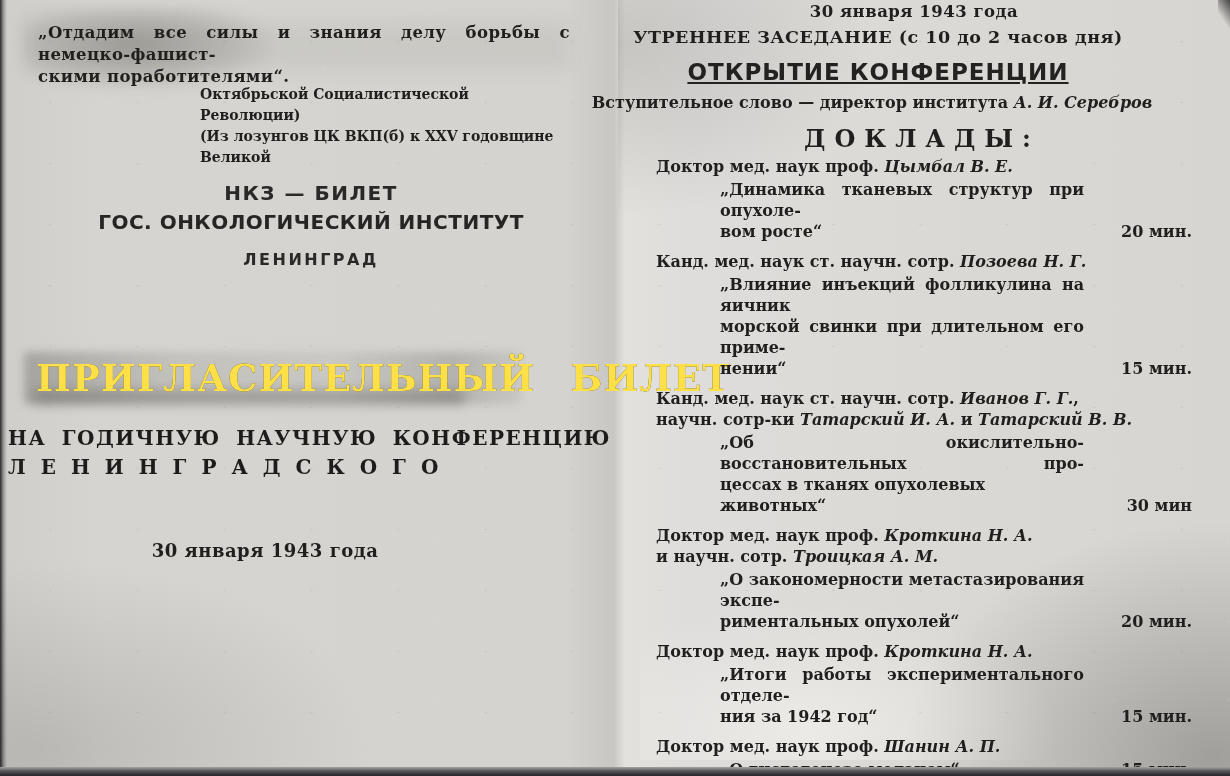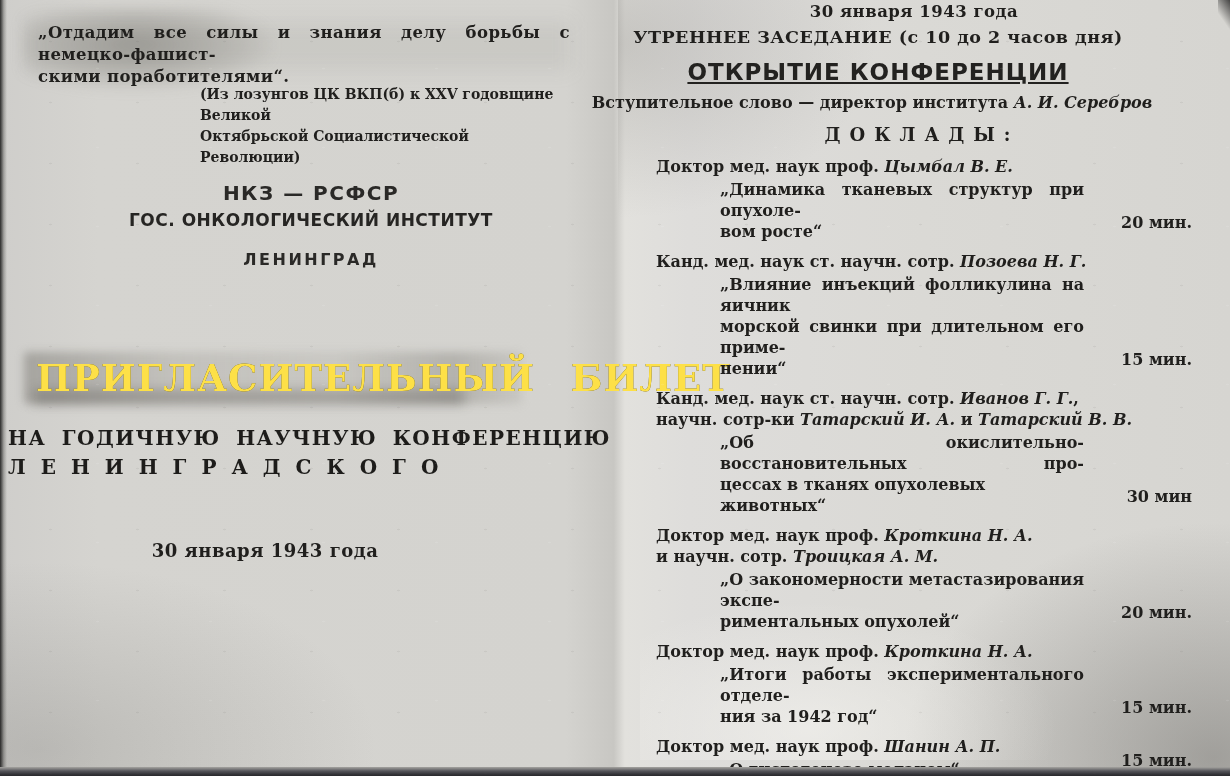--- a/index.html
+++ b/index.html
@@ -49,21 +49,21 @@
   .quote { position:absolute; left:30px; top:22px; width:532px;
     font-size:16.5px; font-weight:bold; line-height:22px; letter-spacing:.4px; }
   .jline { text-align:justify; text-align-last:justify; }
   .attribution { position:absolute; left:192px; top:84px; width:372px;
     font-size:14px; font-weight:bold; line-height:21px; }
   .org-abbrev { position:absolute; left:0; width:100%; top:181px; text-align:center;
     font-family:"DejaVu Sans","Liberation Sans",sans-serif;
     font-size:20px; font-weight:bold; letter-spacing:1.5px; color:#2a2927; }
   .org-name { position:absolute; left:0; width:100%; top:210px; text-align:center;
     font-family:"DejaVu Sans","Liberation Sans",sans-serif;
-    font-size:17px; font-weight:bold; letter-spacing:.5px; color:#262523; }
+    font-size:20px; font-weight:bold; letter-spacing:.5px; color:#262523; }
   .org-city { position:absolute; left:0; width:100%; top:250px; text-align:center;
     font-family:"DejaVu Sans","Liberation Sans",sans-serif;
     font-size:16px; font-weight:bold; letter-spacing:2.5px; color:#2a2927; }
   .big-title { position:absolute; left:28px; top:356px; white-space:nowrap;
     font-size:37px; font-weight:bold; letter-spacing:1px; word-spacing:22px;
     color:#fde047; text-shadow:0 0 .6px rgba(20,20,18,.9); }
   .subtitle { position:absolute; left:0; width:100%; top:424px; text-align:left;
     font-size:20px; font-weight:bold; line-height:29px; color:#1d1c1a; }
   .subtitle .sp-wide  { letter-spacing:15px; margin-right:-15px; display:inline-block; }
   .subtitle .sp-med   { letter-spacing:3.5px; word-spacing:14px; margin-right:-3.5px; display:inline-block; }
@@ -76,28 +76,28 @@
   .r-session { position:absolute; left:0; width:100%; top:27px; text-align:center;
     transform:translateX(-44px); font-size:17.5px; font-weight:bold; letter-spacing:.5px; }
   .r-opening { position:absolute; left:0; width:100%; top:59px; text-align:center;
     transform:translateX(-44px);
     font-family:"DejaVu Sans","Liberation Sans",sans-serif;
     font-size:23px; font-weight:bold; letter-spacing:1px; color:#232220;text-decoration:underline; }
   .r-intro { position:absolute; left:0; width:100%; top:93px; text-align:center;
     transform:translateX(-50px); font-size:16px; font-weight:bold; white-space:nowrap; }
   .r-intro .speaker { font-style:italic; }
   .r-heading { position:absolute; left:0; width:100%; top:124px; text-align:center;
-    font-size:18px; font-weight:bold; letter-spacing:9px; }
+    font-size:24px; font-weight:bold; letter-spacing:9px; }
   .reports { position:absolute; left:34px; top:156px; width:536px;
     font-size:16px; font-weight:bold; line-height:21px; }
   .report-entry { margin-bottom:9px; }
   .author-name { font-style:italic; }
   .report-body { position:relative; margin-top:2px; }
   .report-title { margin-left:64px; width:364px; }
-  .report-duration { position:absolute; right:0; bottom:9px; white-space:nowrap; }
+  .report-duration { position:absolute; right:0; bottom:0; white-space:nowrap; }
   .grain { position:absolute; inset:0; pointer-events:none; opacity:.5;
     background-image:
       radial-gradient(rgba(90,88,84,.18) 1px, transparent 1.6px),
       radial-gradient(rgba(255,255,255,.20) 1px, transparent 1.6px);
     background-size:87px 61px, 113px 79px;
     background-position:7px 11px, 41px 29px; }
 </style>
 </head>
 <body>
 
@@ -112,24 +112,24 @@
     <div class="stain right-bottom-vignette"></div>
     <div class="stain right-bottom-light"></div>
   </div>
 
   <div class="page page-left">
     <div class="quote">
       <div class="jline">„Отдадим все силы и знания делу борьбы с немецко-фашист-</div>
       <div>скими поработителями“.</div>
     </div>
     <div class="attribution">
+      <div>Октябрьской Социалистической Революции)</div>
       <div>(Из лозунгов ЦК ВКП(б) к XXV годовщине Великой</div>
-      <div>Октябрьской Социалистической Революции)</div>
-    </div>
-    <div class="org-abbrev">НКЗ — РСФСР</div>
+    </div>
+    <div class="org-abbrev">НКЗ — БИЛЕТ</div>
     <div class="org-name">ГОС. ОНКОЛОГИЧЕСКИЙ ИНСТИТУТ</div>
     <div class="org-city">ЛЕНИНГРАД</div>
     <div class="big-title">ПРИГЛАСИТЕЛЬНЫЙ БИЛЕТ</div>
     <div class="subtitle">
       <div><span class="sp-small">НА ГОДИЧНУЮ НАУЧНУЮ КОНФЕРЕНЦИЮ</span></div>
       <div><span class="sp-wide">ЛЕНИНГРАДСКОГО</span></div>
     </div>
     <div class="left-date">30 января 1943 года</div>
   </div>
 

